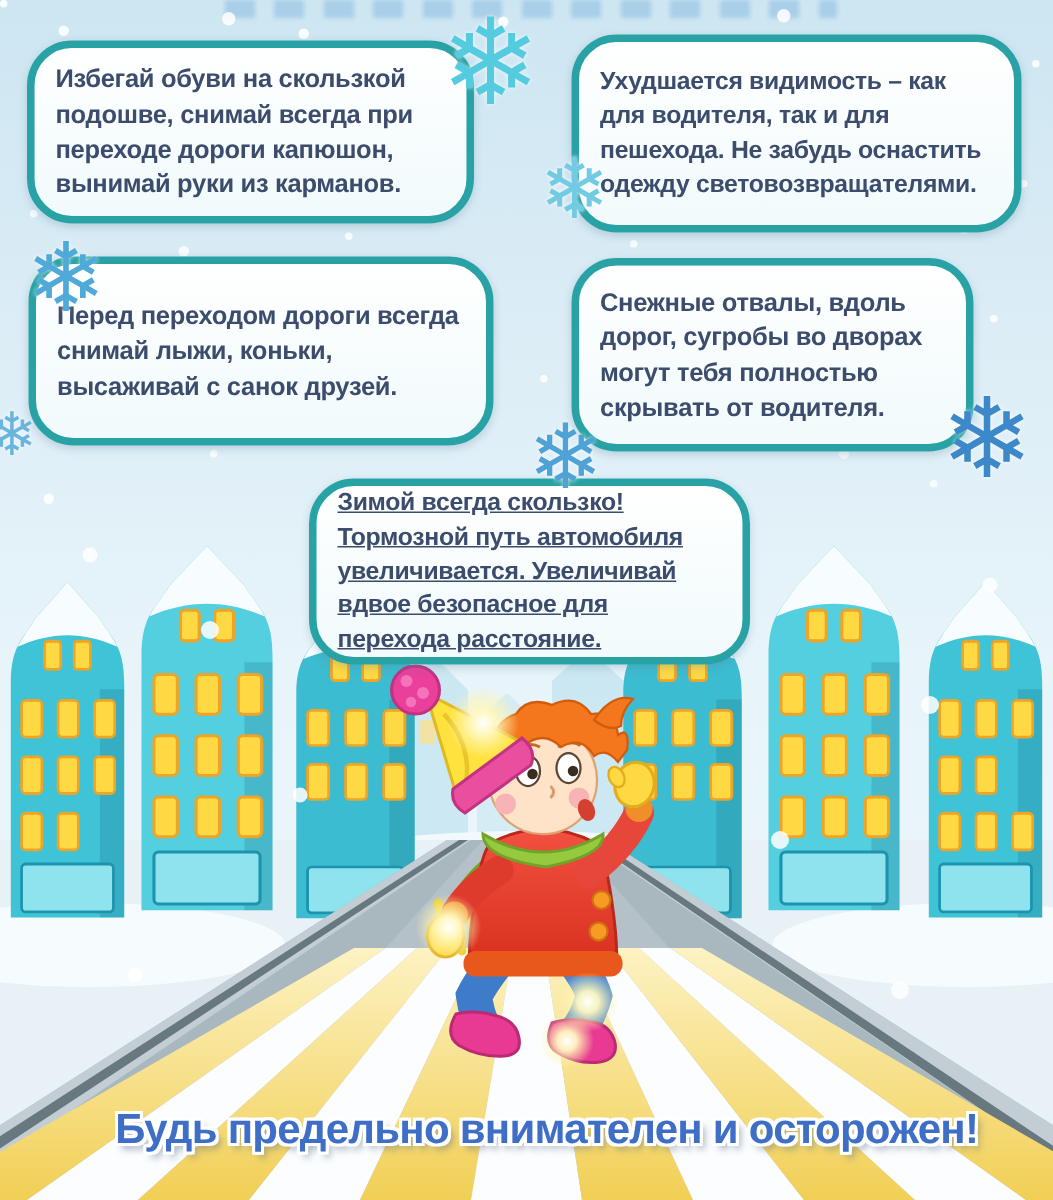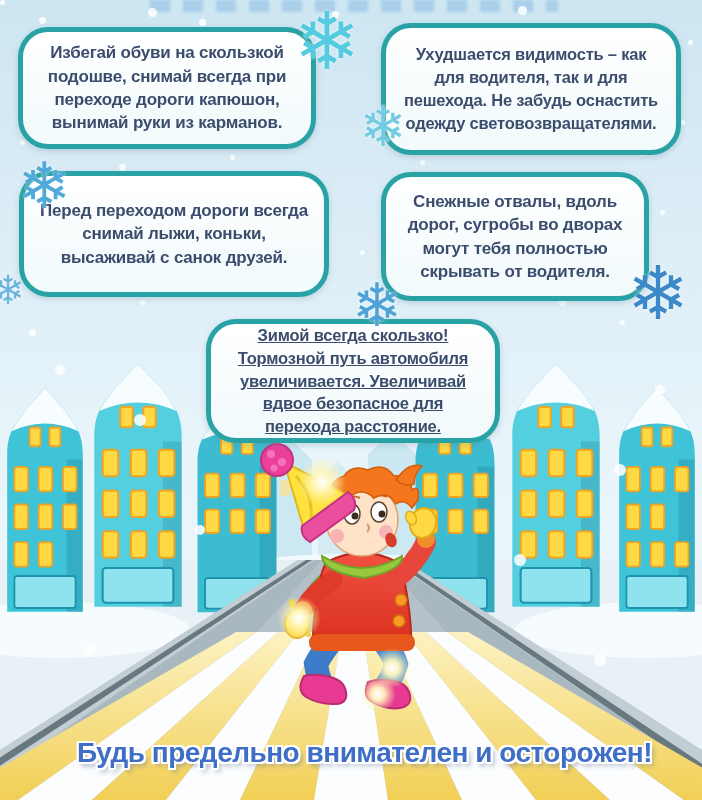--- a/index.html
+++ b/index.html
@@ -31,21 +31,21 @@
       660px 210px 0 0 rgba(255,255,255,.85), 50px 260px 0 1px rgba(255,255,255,.85),
       140px 300px 0 0 rgba(255,255,255,.85), 560px 300px 0 1px rgba(255,255,255,.85),
       620px 320px 0 0 rgba(255,255,255,.8), 30px 330px 0 1px rgba(255,255,255,.85),
       680px 120px 0 0 rgba(255,255,255,.85), 200px 20px 0 1px rgba(255,255,255,.9),
       470px 30px 0 0 rgba(255,255,255,.9), 545px 130px 0 1px rgba(255,255,255,.8);
   }
   .tip-box {
     position:absolute; z-index:3; box-sizing:border-box;
     border:5px solid #28a2a5; border-radius:30px;
     background:linear-gradient(180deg,#ffffff 0%,#f1fafc 100%);
-    display:flex; align-items:center; justify-content:center; text-align:center;
+    display:flex; align-items:center; justify-content:center; 
     padding:8px 14px; box-shadow:0 2px 6px rgba(90,130,155,.28);
   }
   .tip-box p { margin:0; font-weight:bold; color:#3c4c6c; font-size:17px; line-height:1.38; letter-spacing:-0.2px; }
   .box1 { left:18px;  top:27px;  width:298px; height:122px; }
   .box2 { left:381px; top:23px;  width:300px; height:132px; }
   .box2 p { font-size:16.5px; }
   .box3 { left:19px;  top:171px; width:310px; height:126px; }
   .box4 { left:381px; top:172px; width:268px; height:129px; }
   .box5 { left:206px; top:319px; width:294px; height:124px; }
   .box5 p { font-size:16.5px;text-decoration:underline; }

